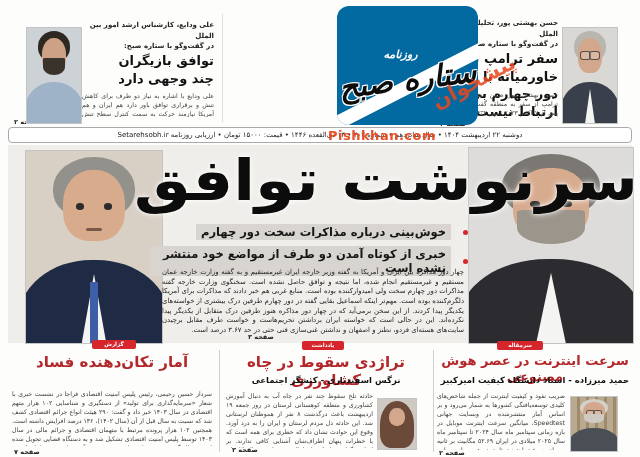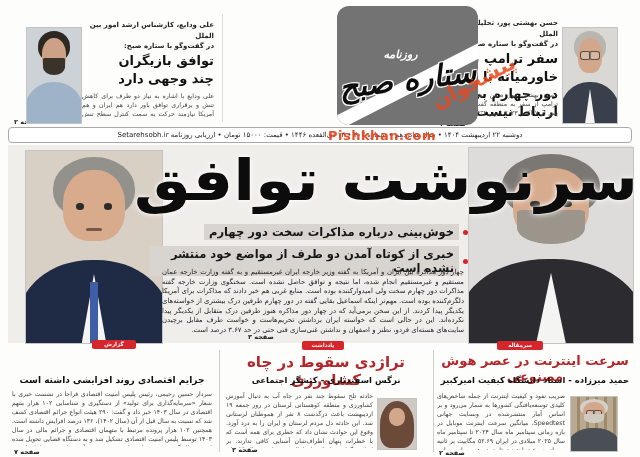--- a/index.html
+++ b/index.html
@@ -10,21 +10,21 @@
   .pre{white-space:pre-line;}
 
   
   .kicker{font-size:7px;font-weight:bold;color:#222;line-height:1.5;}
   .teaser-head{font-size:13px;font-weight:900;color:#111;text-align:right;line-height:1.35;}
   .tinybody{font-size:6.3px;color:#444;text-align:justify;line-height:1.45;}
   .pref{font-size:6.5px;font-weight:bold;color:#222;}
   .vsep{position:absolute;width:1px;background:#ddd;}
 
   
-  #masthead{left:337px;top:6px;width:141px;height:119px;background:#737373;border-radius:12px;z-index:2;overflow:hidden;}
+  #masthead{left:337px;top:6px;width:141px;height:119px;background:#0369a1;border-radius:12px;z-index:2;overflow:hidden;}
   #masthead .swoosh{position:absolute;left:-25%;top:62%;width:150%;height:14px;background:#ffffff;
                     transform:rotate(-27deg);border-radius:8px;}
   .masthead-label{position:absolute;left:0;right:14px;top:42px;text-align:center;color:#fff;
                   font-size:11px;font-weight:bold;font-style:italic;z-index:3;}
   .masthead-name{position:absolute;left:0;right:0;top:56px;text-align:center;color:#0d0d0d;
                  font-size:30px;font-weight:900;font-style:italic;transform:rotate(-7deg);z-index:4;
                  text-shadow:1px 1px 0 #fff,-1px -1px 0 #fff,1px -1px 0 #fff,-1px 1px 0 #fff;}
   .stamp{left:428px;top:70px;color:#e8481f;font-size:21px;font-weight:900;transform:rotate(-28deg);
          opacity:.85;z-index:20;}
   .watermark{left:328px;top:128px;color:#e8481f;font-size:13px;font-weight:900;letter-spacing:.5px;
@@ -33,21 +33,21 @@
   
   #dateline{left:8px;top:127px;width:622px;height:14px;border:1px solid #a9a9a9;border-radius:4px;
             font-size:7px;color:#222;text-align:center;line-height:14px;background:#fff;}
 
   
   #mainbg{left:8px;top:145px;width:624px;height:198px;background:#f0eeea;}
   #main-headline{left:140px;top:146px;width:492px;height:70px;z-index:6;text-align:center;
                  font-size:57px;font-weight:900;color:#0c0c0c;line-height:68px;
                  transform:scaleX(1.12);transform-origin:center;
                  text-shadow:0 0 6px rgba(255,255,255,.95),0 0 2px #fff;}
-  .bullet-row{display:flex;flex-direction:row-reverse;align-items:center;gap:4px;margin-bottom:6px;justify-content:flex-start;}
+  .bullet-row{display:flex;flex-direction:row-reverse;align-items:center;gap:12px;margin-bottom:6px;justify-content:flex-start;}
   #bullets{left:150px;top:224px;width:318px;z-index:6;}
   .bullet-dot{width:5px;height:5px;border-radius:50%;background:#d6262c;flex:0 0 auto;}
   .bullet-text{font-size:11.5px;font-weight:bold;color:#161616;background:#d8d5d1;padding:1px 5px;
                direction:rtl;}
   #main-body{left:162px;top:268px;width:302px;height:60px;z-index:6;font-size:6.9px;color:#222;
              text-align:justify;line-height:1.4;}
   #main-pref{left:248px;top:333px;z-index:6;}
 
   
   .tag{position:absolute;background:#d6262c;color:#fff;font-size:5.5px;font-weight:bold;
@@ -189,21 +189,21 @@
     </div>
   </div>
 
   <div class="abs rtl" id="main-body">چهار دور مذاکره بین ایران و آمریکا به گفته وزیر خارجه ایران غیرمستقیم و به گفته وزارت خارجه عمان مستقیم و غیرمستقیم انجام شده، اما نتیجه و توافق حاصل نشده است. سخنگوی وزارت خارجه گفته مذاکرات دور چهارم سخت ولی امیدوارکننده بوده است. منابع غربی هم خبر دادند که مذاکرات برای آمریکا دلگرم‌کننده بوده است. مهم‌تر اینکه اسماعیل بقایی گفته در دور چهارم طرفین درک بیشتری از خواسته‌های یکدیگر پیدا کردند. از این سخن برمی‌آید که در چهار دور مذاکره هنوز طرفین درک متقابل از یکدیگر پیدا نکرده‌اند. این در حالی است که خواسته ایران برداشتن تحریم‌هاست و خواست طرف مقابل برچیدن سایت‌های هسته‌ای فردو، نطنز و اصفهان و نداشتن غنی‌سازی فنی حتی در حد ۳.۶۷ درصد است.</div>
   <div class="abs rtl pref" id="main-pref">صفحه ۳</div>
 
   <div class="csep" style="left:219px;top:350px;height:102px;"></div>
   <div class="csep" style="left:433px;top:350px;height:102px;"></div>
 
   <div class="abs tag rtl" style="left:92px;top:340px;width:44px;">گزارش</div>
-  <div class="abs rtl col-sub" style="left:12px;top:375px;width:200px;">جرایم اقتصادی روند افزایشی داشته است</div>
+  <div class="abs rtl col-head" style="left:12px;top:353px;width:200px;">آمار تکان‌دهنده فساد</div>
   <div class="abs rtl col-body" style="left:12px;top:390px;width:200px;height:56px;overflow:hidden;">سردار حسین رحیمی، رئیس پلیس امنیت اقتصادی فراجا در نشست خبری با شعار «سرمایه‌گذاری برای تولید» از دستگیری و شناسایی ۱۰۲ هزار متهم اقتصادی در سال ۱۴۰۳ خبر داد و گفت: ۲۹۰ هیئت انواع جرائم اقتصادی کشف شد که نسبت به سال قبل از آن (سال ۱۴۰۲)، ۱۳۶ درصد افزایش داشته است. همچنین ۱۰۲ هزار پرونده مرتبط با متهمان اقتصادی و جرائم مالی در سال ۱۴۰۳ توسط پلیس امنیت اقتصادی تشکیل شد و به دستگاه قضایی تحویل شده است. سال گذشته ۴۲۹ میلیون لیتر سوخت و فرآورده‌های نفتی قاچاق کشف شد که این میزان در مقایسه با سال قبل از آن (۱۴۰۲) میزان ۱۶۹ درصد افزایش یافته است. ۶ باند ۲۱ نفره در این حوزه شناسایی و متهم شدند.</div>
   <div class="abs rtl pref" style="left:14px;top:448px;">صفحه ۷</div>
 
   <div class="abs tag rtl" style="left:302px;top:341px;width:42px;">یادداشت</div>
   <div class="abs rtl col-head" style="left:226px;top:353px;width:200px;">تراژدی سقوط در چاه کشاورزی</div>
   <div class="abs rtl col-sub" style="left:226px;top:375px;width:200px;font-size:8.5px;">نرگس اسفندیاری - کنشگر اجتماعی</div>
   <div class="portrait" id="photo-woman">
     <div class="scarf"></div>
       <div class="scarf-face"></div>
   </div>

